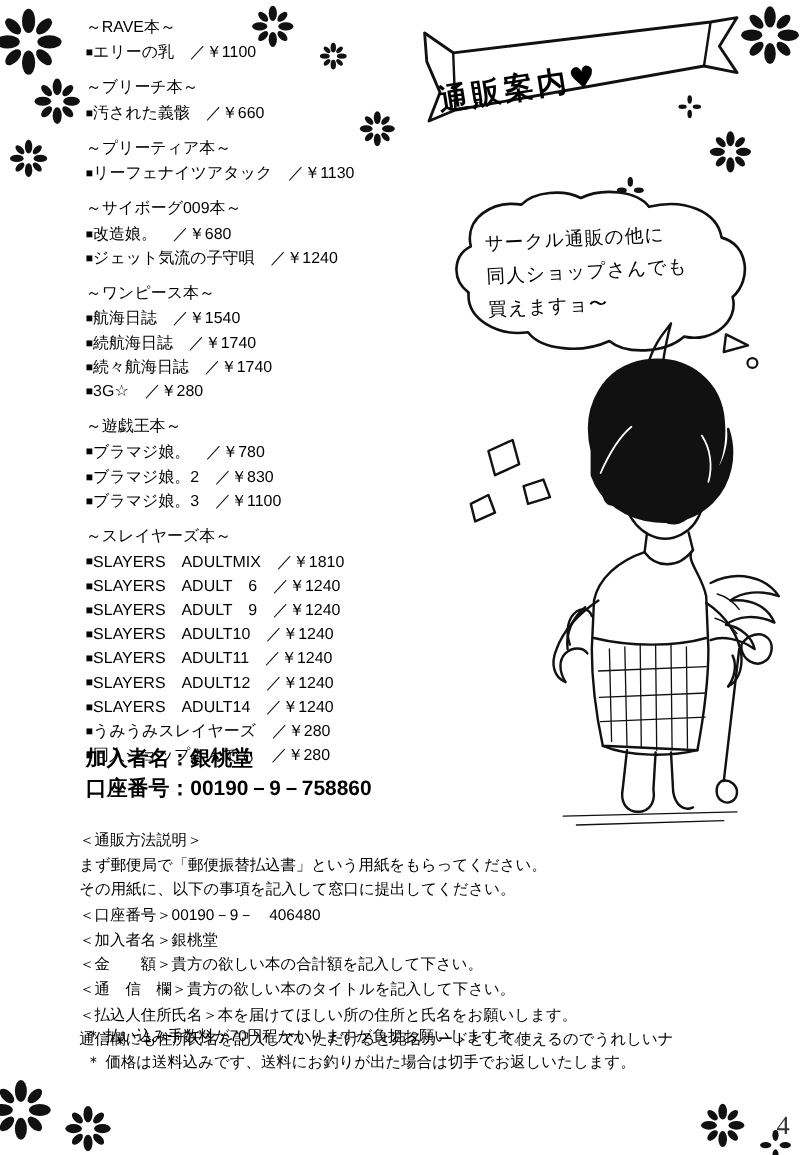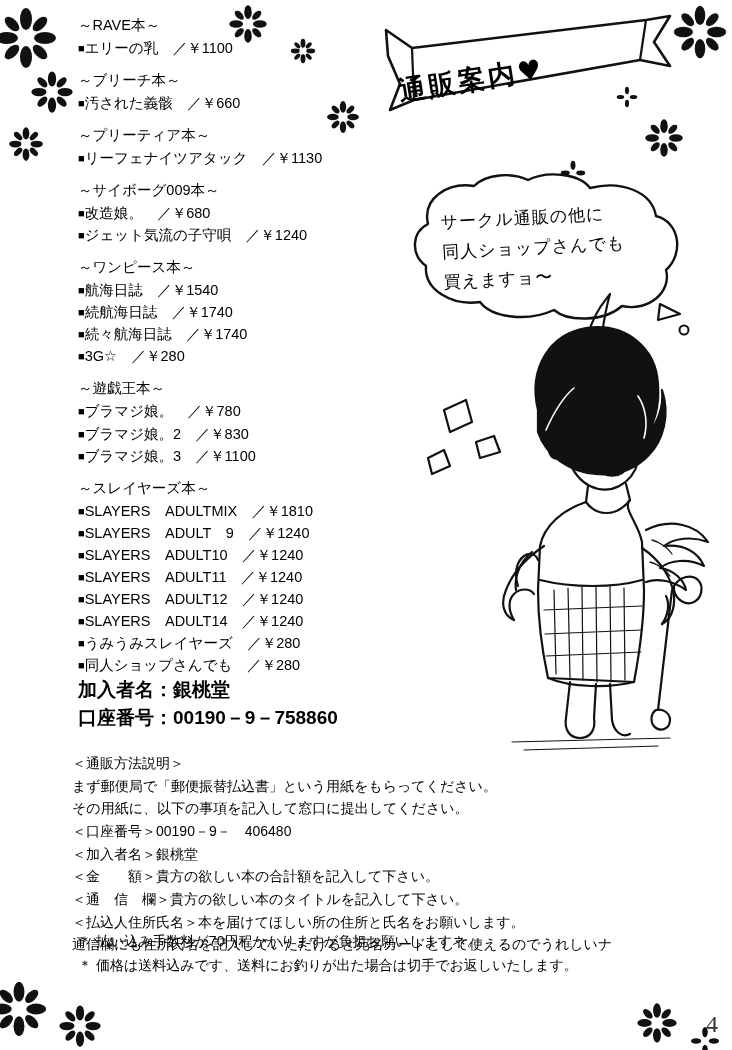--- a/index.html
+++ b/index.html
@@ -427,20 +427,21 @@
     <div class="cat-group">
       <div class="cat-head">～遊戯王本～</div>
       <div class="cat-item"><span class="sq">■</span><span>ブラマジ娘。</span>　<span>／￥780</span></div>
       <div class="cat-item"><span class="sq">■</span><span>ブラマジ娘。2</span>　<span>／￥830</span></div>
       <div class="cat-item"><span class="sq">■</span><span>ブラマジ娘。3</span>　<span>／￥1100</span></div>
     </div>
 
     <div class="cat-group">
       <div class="cat-head">～スレイヤーズ本～</div>
       <div class="cat-item"><span class="sq">■</span><span>SLAYERS　ADULTMIX</span>　<span>／￥1810</span></div>
+      <div class="cat-item"><span class="sq">■</span><span>SLAYERS　ADULT　6</span>　<span>／￥1240</span></div>
       <div class="cat-item"><span class="sq">■</span><span>SLAYERS　ADULT　9</span>　<span>／￥1240</span></div>
       <div class="cat-item"><span class="sq">■</span><span>SLAYERS　ADULT10</span>　<span>／￥1240</span></div>
       <div class="cat-item"><span class="sq">■</span><span>SLAYERS　ADULT11</span>　<span>／￥1240</span></div>
       <div class="cat-item"><span class="sq">■</span><span>SLAYERS　ADULT12</span>　<span>／￥1240</span></div>
       <div class="cat-item"><span class="sq">■</span><span>SLAYERS　ADULT14</span>　<span>／￥1240</span></div>
       <div class="cat-item"><span class="sq">■</span><span>うみうみスレイヤーズ</span>　<span>／￥280</span></div>
       <div class="cat-item"><span class="sq">■</span><span>同人ショップさんでも</span>　<span>／￥280</span></div>
     </div>
 
   </div>

